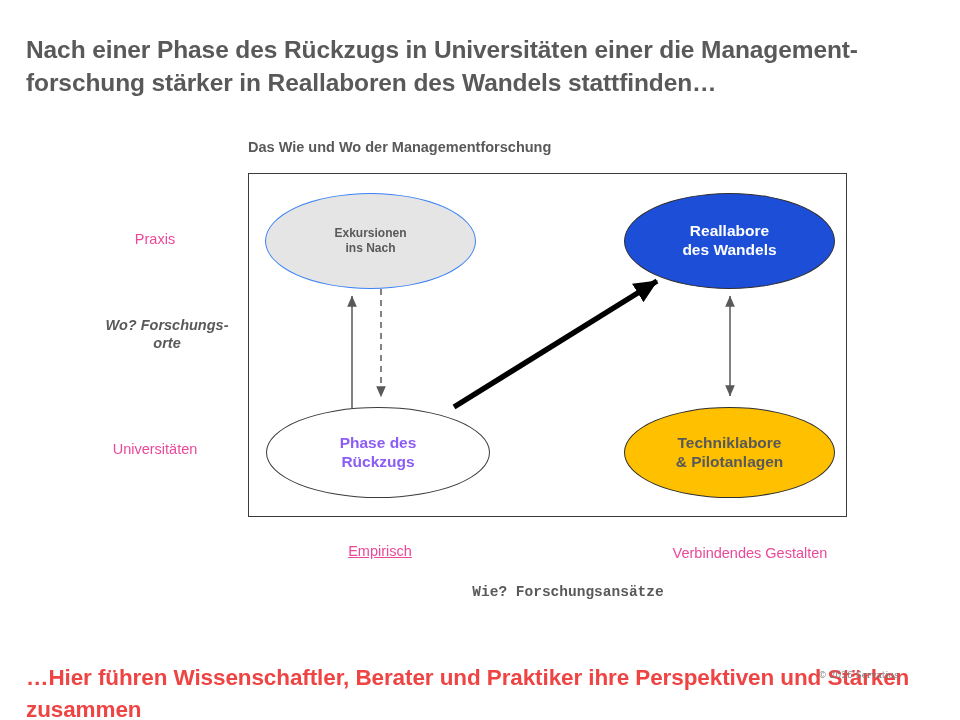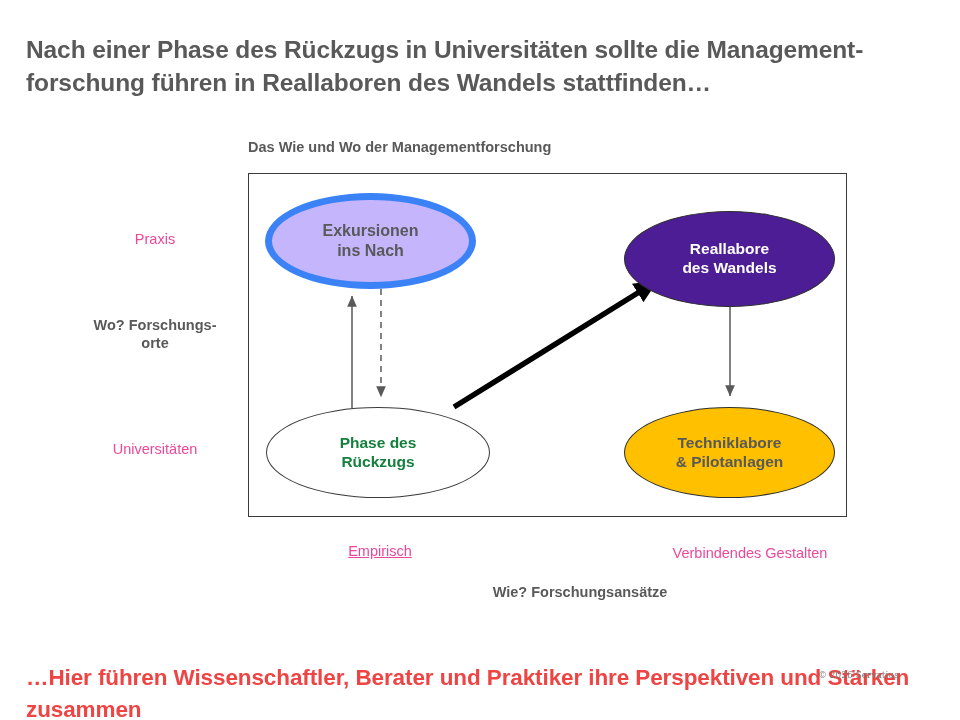--- a/index.html
+++ b/index.html
@@ -91,39 +91,39 @@
     text-align: center;
     font-weight: bold;
     line-height: 1.22;
     box-sizing: border-box;
   }
   .node span { display: block; pointer-events: none; }
 
   .node-excursions {
     left: 265px;  top: 193px;
     width: 211px; height: 96px;
-    background: #c4b5fd;
-    border: 7px solid #3b82f6;
-    color: #595959;
-    font-size: 16px;
+    background: #e5e5e5;
+    border: 1px solid #3b82f6;
+    color: #595959;
+    font-size: 12px;
   }
   .node-reallabore {
-    left: 624px;  top: 211px;
+    left: 624px;  top: 193px;
     width: 211px; height: 96px;
-    background: #4c1d95;
+    background: #1d4ed8;
     border: 1px solid #2f2f2f;
     color: #ffffff;
     font-size: 15.5px;
   }
   .node-rueckzug {
     left: 266px;  top: 407px;
     width: 224px; height: 91px;
     background: #ffffff;
     border: 1px solid #3b3b3b;
-    color: #15803d;
+    color: #8b5cf6;
     font-size: 15.5px;
   }
   .node-techniklabore {
     left: 624px;  top: 407px;
     width: 211px; height: 91px;
     background: #FFC000;
     border: 1px solid #2f2f2f;
     color: #595959;
     font-size: 15.5px;
     justify-content: center;
@@ -138,40 +138,40 @@
     white-space: nowrap;
   }
   .axis-label.bold {
     font-weight: bold;
     color: #595959;
     white-space: normal;
     line-height: 1.25;
   }
 
   .label-praxis       { left: 80px;  top: 231px; width: 150px; }
-  .label-wo           { left: 80px;  top: 316px; width: 150px; }
+  .label-wo           { left: 92px;  top: 316px; width: 150px; font-style: italic; }
   .label-universities { left: 80px;  top: 441px; width: 150px; }
   .label-empirisch    { left: 280px; top: 543px; width: 200px; text-decoration: underline; }
   .label-verbindend   { left: 600px; top: 545px; width: 300px; }
-  .label-wie          { left: 330px; top: 583px; width: 500px; }
+  .label-wie          { left: 318px; top: 583px; width: 500px; font-family: Liberation Mono, monospace; }
 
   
   .connectors {
     position: absolute;
     left: 0; top: 0;
     width: 960px; height: 720px;
     pointer-events: none;
   }
 </style>
 </head>
 <body>
 
 <div class="slide">
 
-  <div class="headline">Nach einer Phase des Rückzugs in Universitäten sollte die Management-forschung führen in Reallaboren des Wandels stattfinden…</div>
+  <div class="headline">Nach einer Phase des Rückzugs in Universitäten einer die Management-forschung stärker in Reallaboren des Wandels stattfinden…</div>
 
   <div class="diagram-title">Das Wie und Wo der Managementforschung</div>
 
   <div class="frame"></div>
 
   <svg class="connectors" viewBox="0 0 960 720" xmlns="http://www.w3.org/2000/svg">
     <defs>
       <marker id="arrow-gray" markerWidth="9" markerHeight="9" refX="7.2" refY="3.2" orient="auto" markerUnits="strokeWidth">
         <path d="M0,0 L7.4,3.2 L0,6.4 z" fill="#595959"></path>
       </marker>

